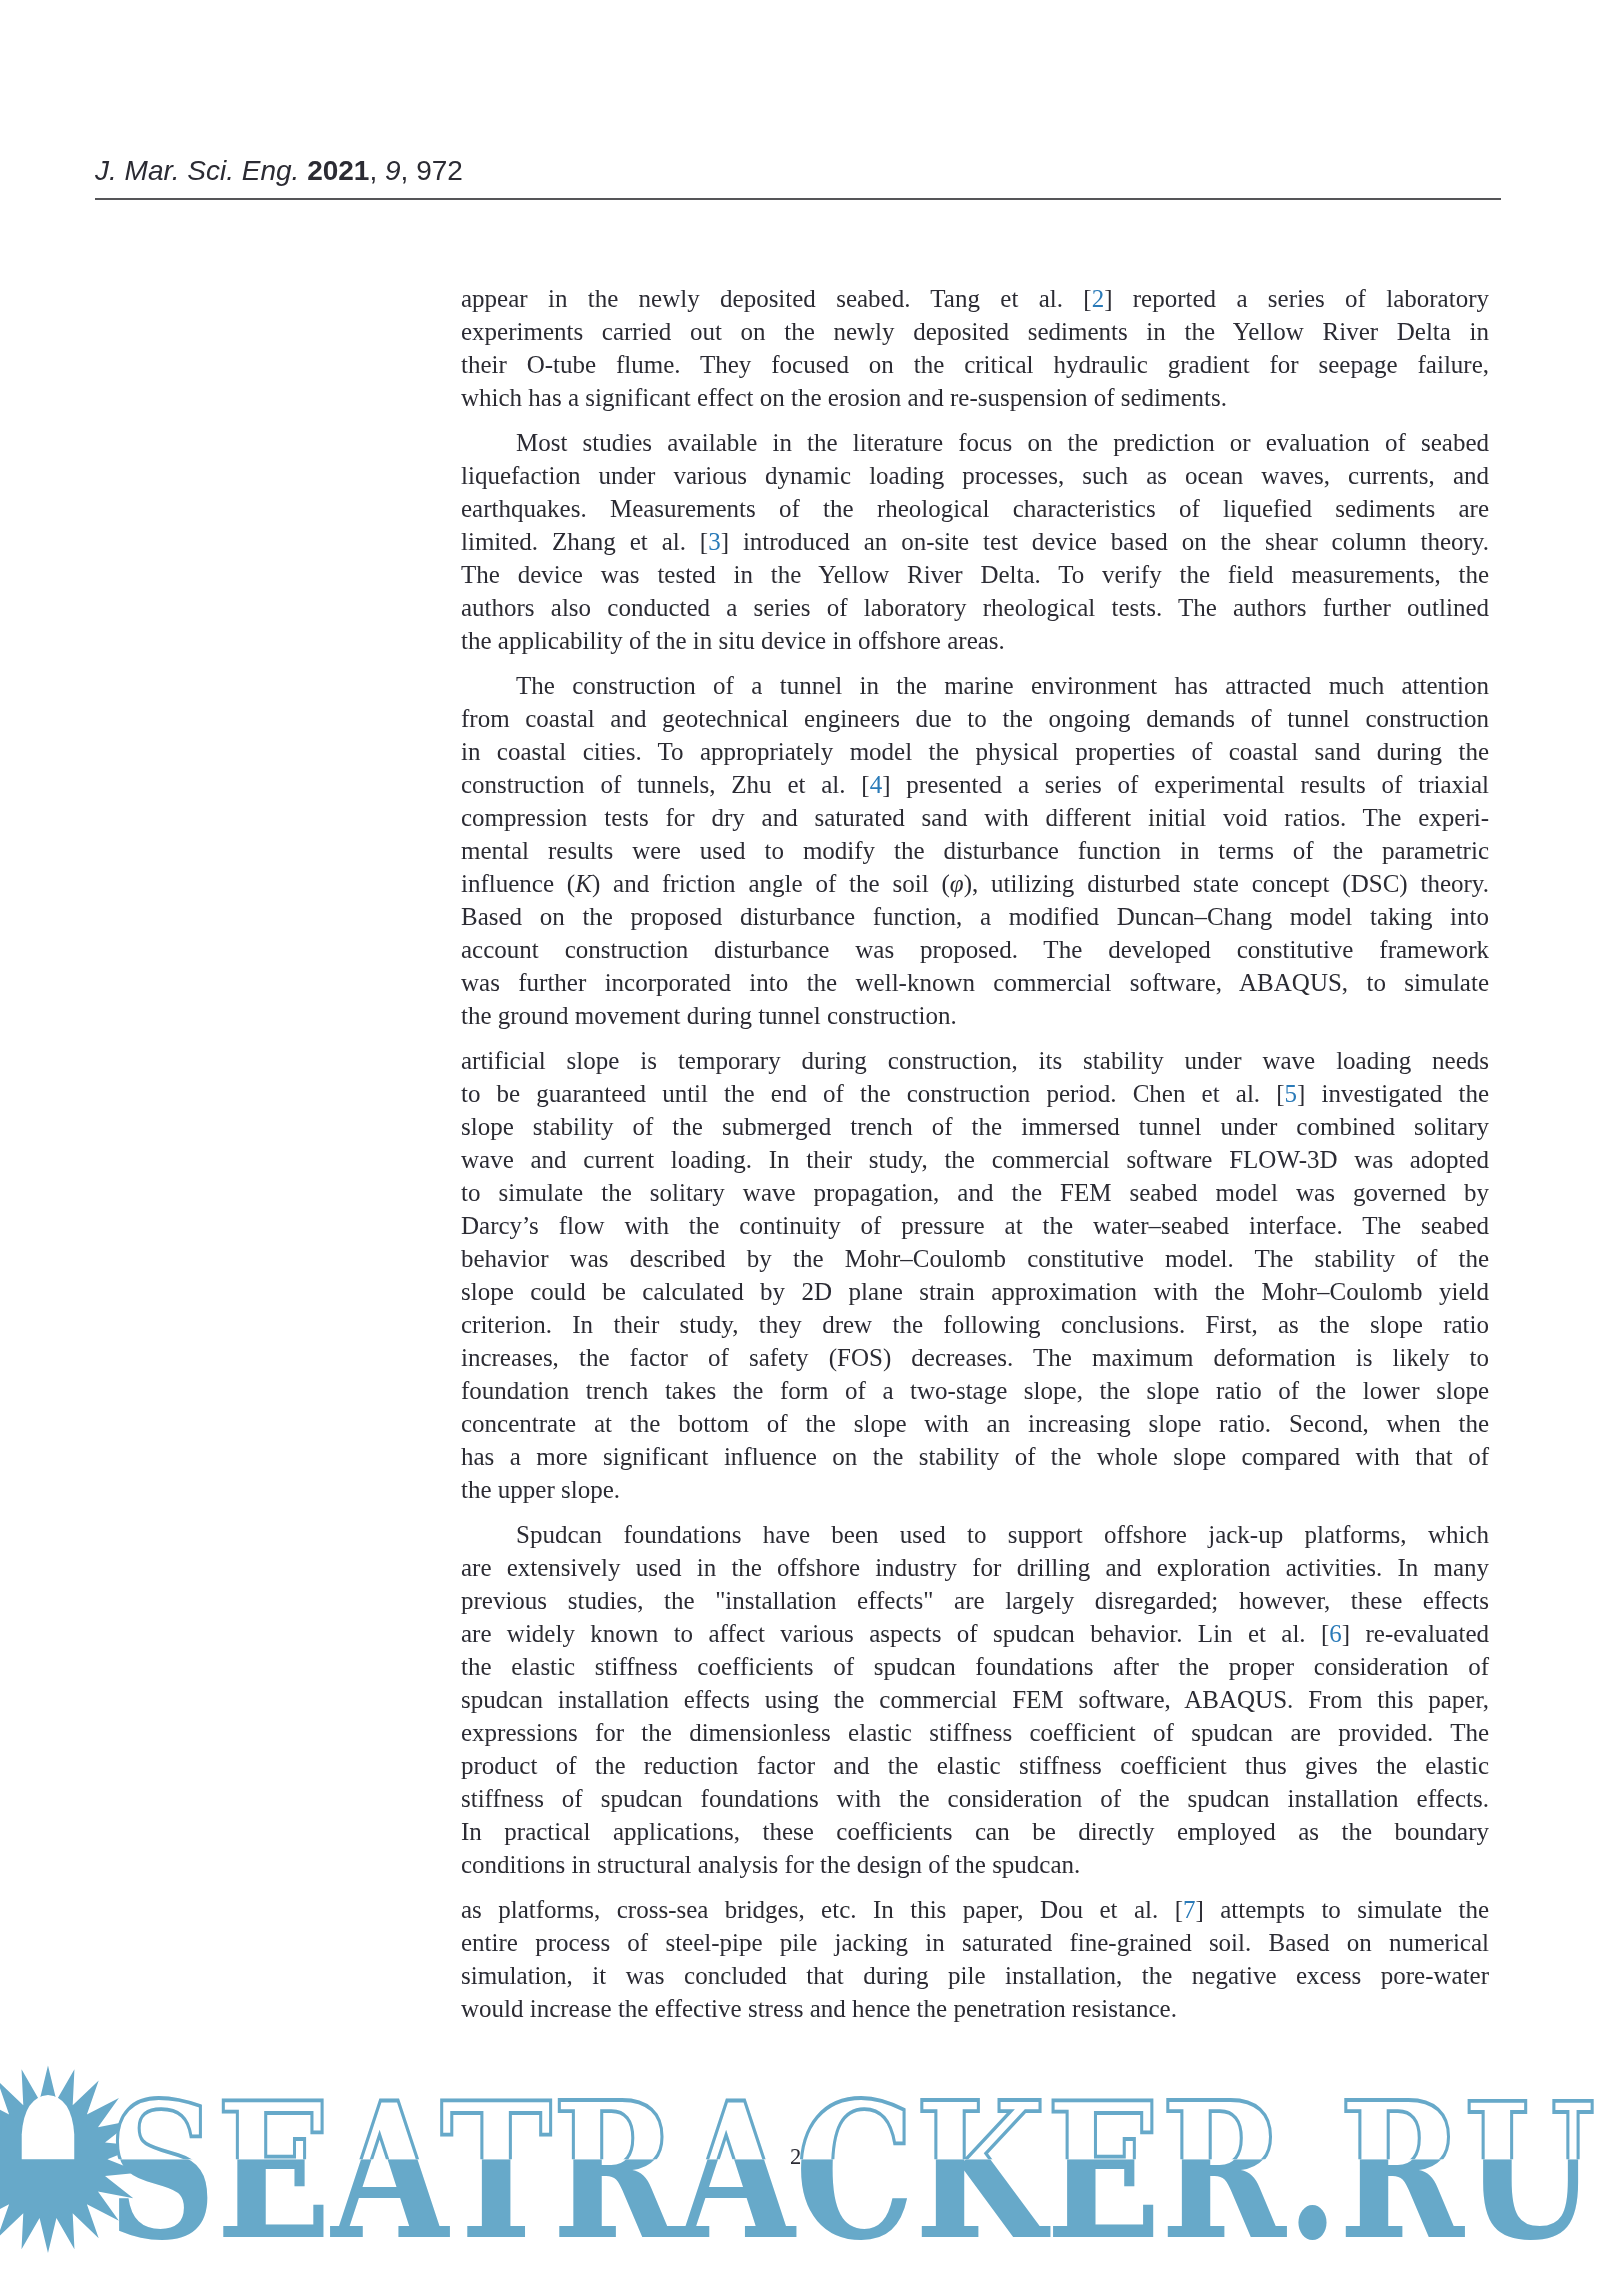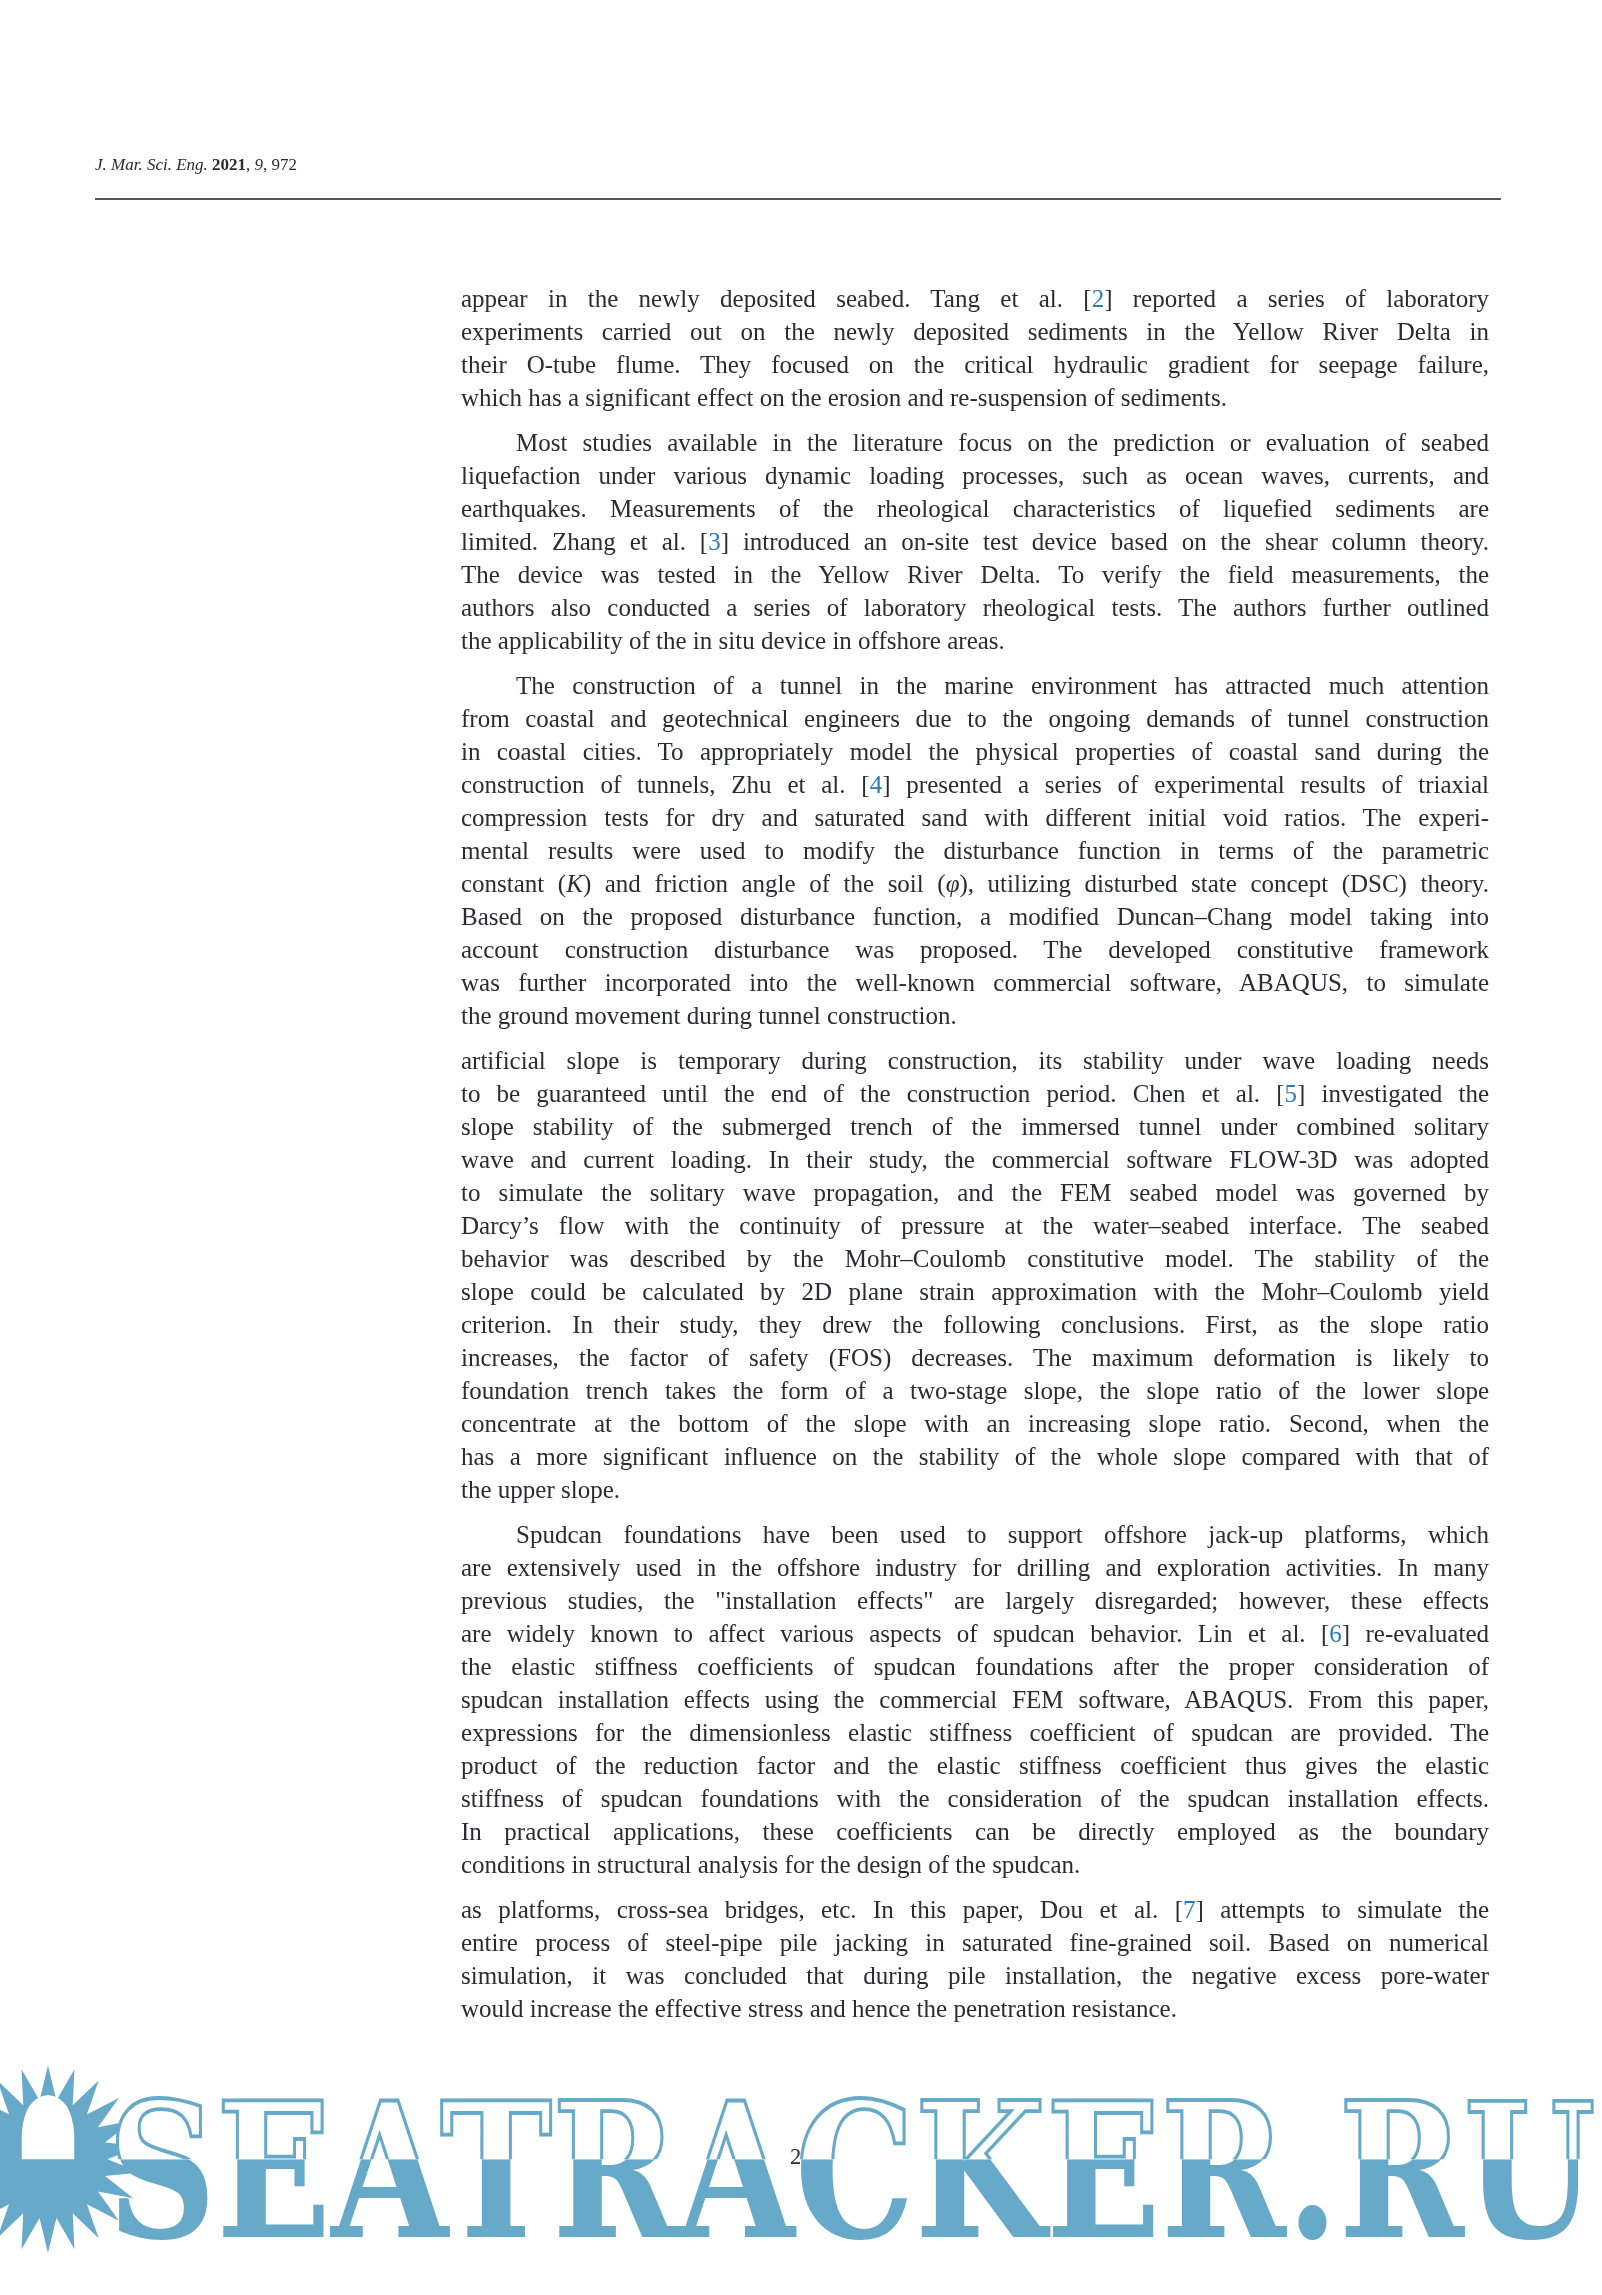--- a/index.html
+++ b/index.html
@@ -1,20 +1,20 @@
 <!DOCTYPE html>
 <html style="font-size:10px"><head>
 <meta charset="utf-8">
 <style>
   html, body { margin: 0; padding: 0; background: #ffffff; }
   body { width: 1603px; height: 2295px; position: relative; overflow: hidden; }
   .header {
     position: absolute; left: 95px; top: 155px;
-    font-family: Liberation Serif, serif;
-    font-size: 17px; color: #2b2b33; white-space: nowrap;
+    font-family: Liberation Sans, sans-serif;
+    font-size: 28px; color: #2b2b33; white-space: nowrap;
   }
   .header .jn { font-style: italic; }
   .header .yr { font-weight: bold; }
   .header .vol { font-style: italic; }
   .rule {
     position: absolute; left: 95px; top: 198px; width: 1406px; height: 1.9px;
     background: #555558;
   }
   .body-text {
     position: absolute; left: 449px; top: 270px; width: 1052px;
@@ -65,21 +65,21 @@
       <span class="line"><span>authors also conducted a series of laboratory rheological tests. The authors further outlined</span></span>
       <span class="line last"><span>the applicability of the in situ device in offshore areas.</span></span>
     </div>
     <div class="para">
       <span class="line indent"><span>The construction of a tunnel in the marine environment has attracted much attention</span></span>
       <span class="line"><span>from coastal and geotechnical engineers due to the ongoing demands of tunnel construction</span></span>
       <span class="line"><span>in coastal cities. To appropriately model the physical properties of coastal sand during the</span></span>
       <span class="line"><span>construction of tunnels, Zhu et al. [</span><span class="cite">4</span><span>] presented a series of experimental results of triaxial</span></span>
       <span class="line"><span>compression tests for dry and saturated sand with different initial void ratios. The experi-</span></span>
       <span class="line"><span>mental results were used to modify the disturbance function in terms of the parametric</span></span>
-      <span class="line"><span>constant (</span><i>K</i><span>) and friction angle of the soil (</span><i>φ</i><span>), utilizing disturbed state concept (DSC) theory.</span></span>
+      <span class="line"><span>influence (</span><i>K</i><span>) and friction angle of the soil (</span><i>φ</i><span>), utilizing disturbed state concept (DSC) theory.</span></span>
       <span class="line"><span>Based on the proposed disturbance function, a modified Duncan–Chang model taking into</span></span>
       <span class="line"><span>account construction disturbance was proposed. The developed constitutive framework</span></span>
       <span class="line"><span>was further incorporated into the well-known commercial software, ABAQUS, to simulate</span></span>
       <span class="line last"><span>the ground movement during tunnel construction.</span></span>
     </div>
     <div class="para">
       <span class="line"><span>artificial slope is temporary during construction, its stability under wave loading needs</span></span>
       <span class="line"><span>to be guaranteed until the end of the construction period. Chen et al. [</span><span class="cite">5</span><span>] investigated the</span></span>
       <span class="line"><span>slope stability of the submerged trench of the immersed tunnel under combined solitary</span></span>
       <span class="line"><span>wave and current loading. In their study, the commercial software FLOW-3D was adopted</span></span>

